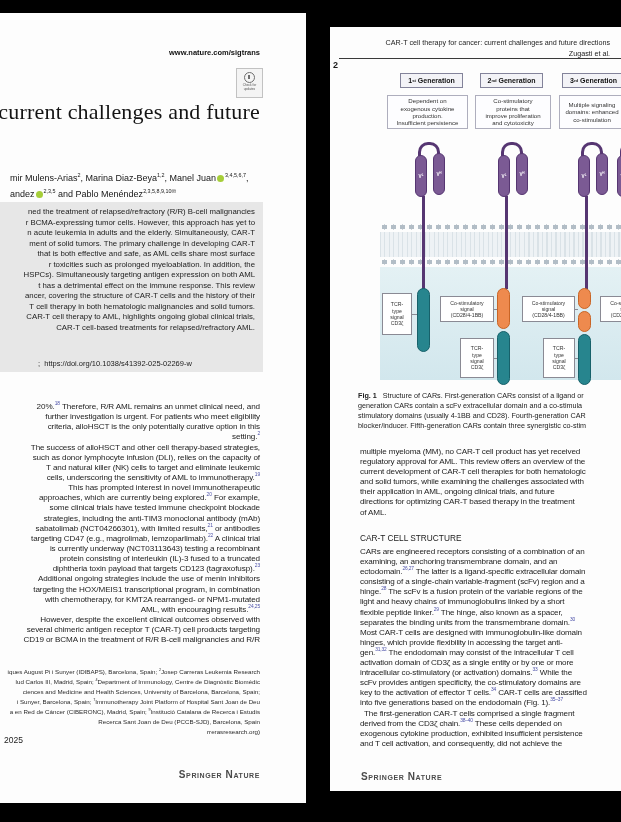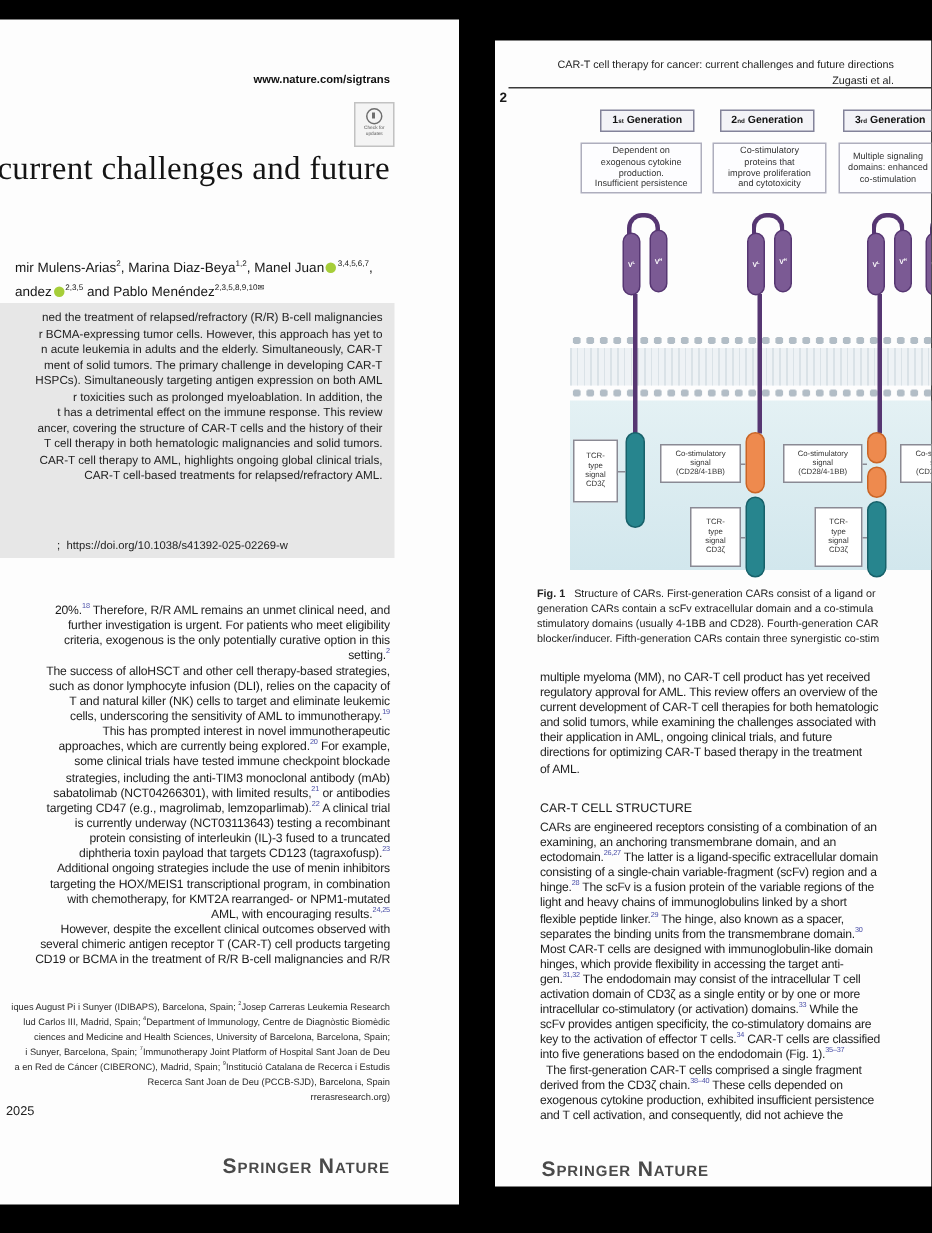--- a/index.html
+++ b/index.html
@@ -27,25 +27,25 @@
   .orcid{display:inline-block;width:7px;height:7px;border-radius:50%;background:#a6ce39;margin:0 1px;vertical-align:-1px}
   .abstract-box{left:-10px;top:189px;width:273px;height:170px;background:#e7e7e7}
   .abstract-lines{left:-245px;top:194px;width:500px;font-size:7.8px;color:#222}
   .abstract-lines .tl{height:10.5px;line-height:10.5px}
   .doi{left:38px;top:346px;font-size:7.5px;color:#222;white-space:pre}
   .bodyL{left:-240px;top:389px;width:500px;font-size:8.1px;letter-spacing:-.1px;color:#1c1c1c}
   .bodyL .tl{height:10.15px;line-height:10.15px}
   .footnotes{left:-240px;top:654px;width:500px;font-size:6.2px;color:#2a2a2a}
   .footnotes .tl{height:10px;line-height:10px}
   .year{left:4px;top:722px;font-size:8.5px;color:#222}
-  .imprint{font-variant:small-caps;font-weight:bold;font-size:14px;letter-spacing:.6px;color:#4a4a4a;white-space:pre}
+  .imprint{font-variant:small-caps;font-weight:bold;font-size:10px;letter-spacing:.6px;color:#4a4a4a;white-space:pre}
   .imprintL{right:46px;top:756px}
   .imprintR{left:31px;top:744px}
   
-  .hdr{right:25px;font-size:7.2px;color:#242424;white-space:pre;text-align:right}
+  .hdr{right:11px;font-size:7.2px;color:#242424;white-space:pre;text-align:right}
   .rule{left:9px;right:0;top:30.5px;height:1px;background:#3a3a3a}
   .pagenum{left:3px;top:33px;font-size:9px;font-weight:bold}
   
   .genbox{position:absolute;top:46px;height:15px;border:1px solid #83839a;background:#f3f3f7;
     font-size:7px;font-weight:bold;color:#111;display:flex;align-items:center;justify-content:center;white-space:pre}
   .descbox{position:absolute;top:68px;height:34px;border:1px solid #aeaebd;background:#fdfdff;
     font-size:6.1px;line-height:7.4px;color:#333;text-align:center;white-space:pre-line;
     display:flex;align-items:center;justify-content:center}
   .cell{left:50px;top:240px;width:246px;height:113px;background:linear-gradient(180deg,#e4f1f4,#d2e7ed)}
   .membrane{left:50px;top:195px;width:246px;height:45px}
@@ -88,34 +88,35 @@
   <div class="abs authors authors2">
     <span>andez</span><span class="orcid"></span><span><sup>2,3,5</sup> and Pablo Menéndez<sup>2,3,5,8,9,10✉</sup></span>
   </div>
 
   <div class="abs abstract-box"></div>
   <div class="abs colR abstract-lines">
       <div class="tl">ned the treatment of relapsed/refractory (R/R) B-cell malignancies</div>
       <div class="tl">r BCMA-expressing tumor cells. However, this approach has yet to</div>
       <div class="tl">n acute leukemia in adults and the elderly. Simultaneously, CAR-T</div>
       <div class="tl">ment of solid tumors. The primary challenge in developing CAR-T</div>
+      <div class="tl">that is both effective and safe, as AML cells share most surface</div>
+      <div class="tl">r toxicities such as prolonged myeloablation. In addition, the</div>
       <div class="tl">HSPCs). Simultaneously targeting antigen expression on both AML</div>
-      <div class="tl">r toxicities such as prolonged myeloablation. In addition, the</div>
       <div class="tl">t has a detrimental effect on the immune response. This review</div>
       <div class="tl">ancer, covering the structure of CAR-T cells and the history of their</div>
       <div class="tl">T cell therapy in both hematologic malignancies and solid tumors.</div>
       <div class="tl">CAR-T cell therapy to AML, highlights ongoing global clinical trials,</div>
       <div class="tl">CAR-T cell-based treatments for relapsed/refractory AML.</div>
     </div>
   <div class="abs doi">;  https://doi.org/10.1038/s41392-025-02269-w</div>
 
   <div class="abs colR bodyL refs">
       <div class="tl">20%.<sup>18</sup> Therefore, R/R AML remains an unmet clinical need, and</div>
       <div class="tl">further investigation is urgent. For patients who meet eligibility</div>
-      <div class="tl">criteria, exogenous is the only potentially curative option in this</div>
+      <div class="tl">criteria, alloHSCT is the only potentially curative option in this</div>
       <div class="tl">setting.<sup>2</sup></div>
       <div class="tl">  The success of alloHSCT and other cell therapy-based strategies,</div>
       <div class="tl">such as donor lymphocyte infusion (DLI), relies on the capacity of</div>
       <div class="tl">T and natural killer (NK) cells to target and eliminate leukemic</div>
       <div class="tl">cells, underscoring the sensitivity of AML to immunotherapy.<sup>19</sup></div>
       <div class="tl">This has prompted interest in novel immunotherapeutic</div>
       <div class="tl">approaches, which are currently being explored.<sup>20</sup> For example,</div>
       <div class="tl">some clinical trials have tested immune checkpoint blockade</div>
       <div class="tl">strategies, including the anti-TIM3 monoclonal antibody (mAb)</div>
       <div class="tl">sabatolimab (NCT04266301), with limited results,<sup>21</sup> or antibodies</div>

